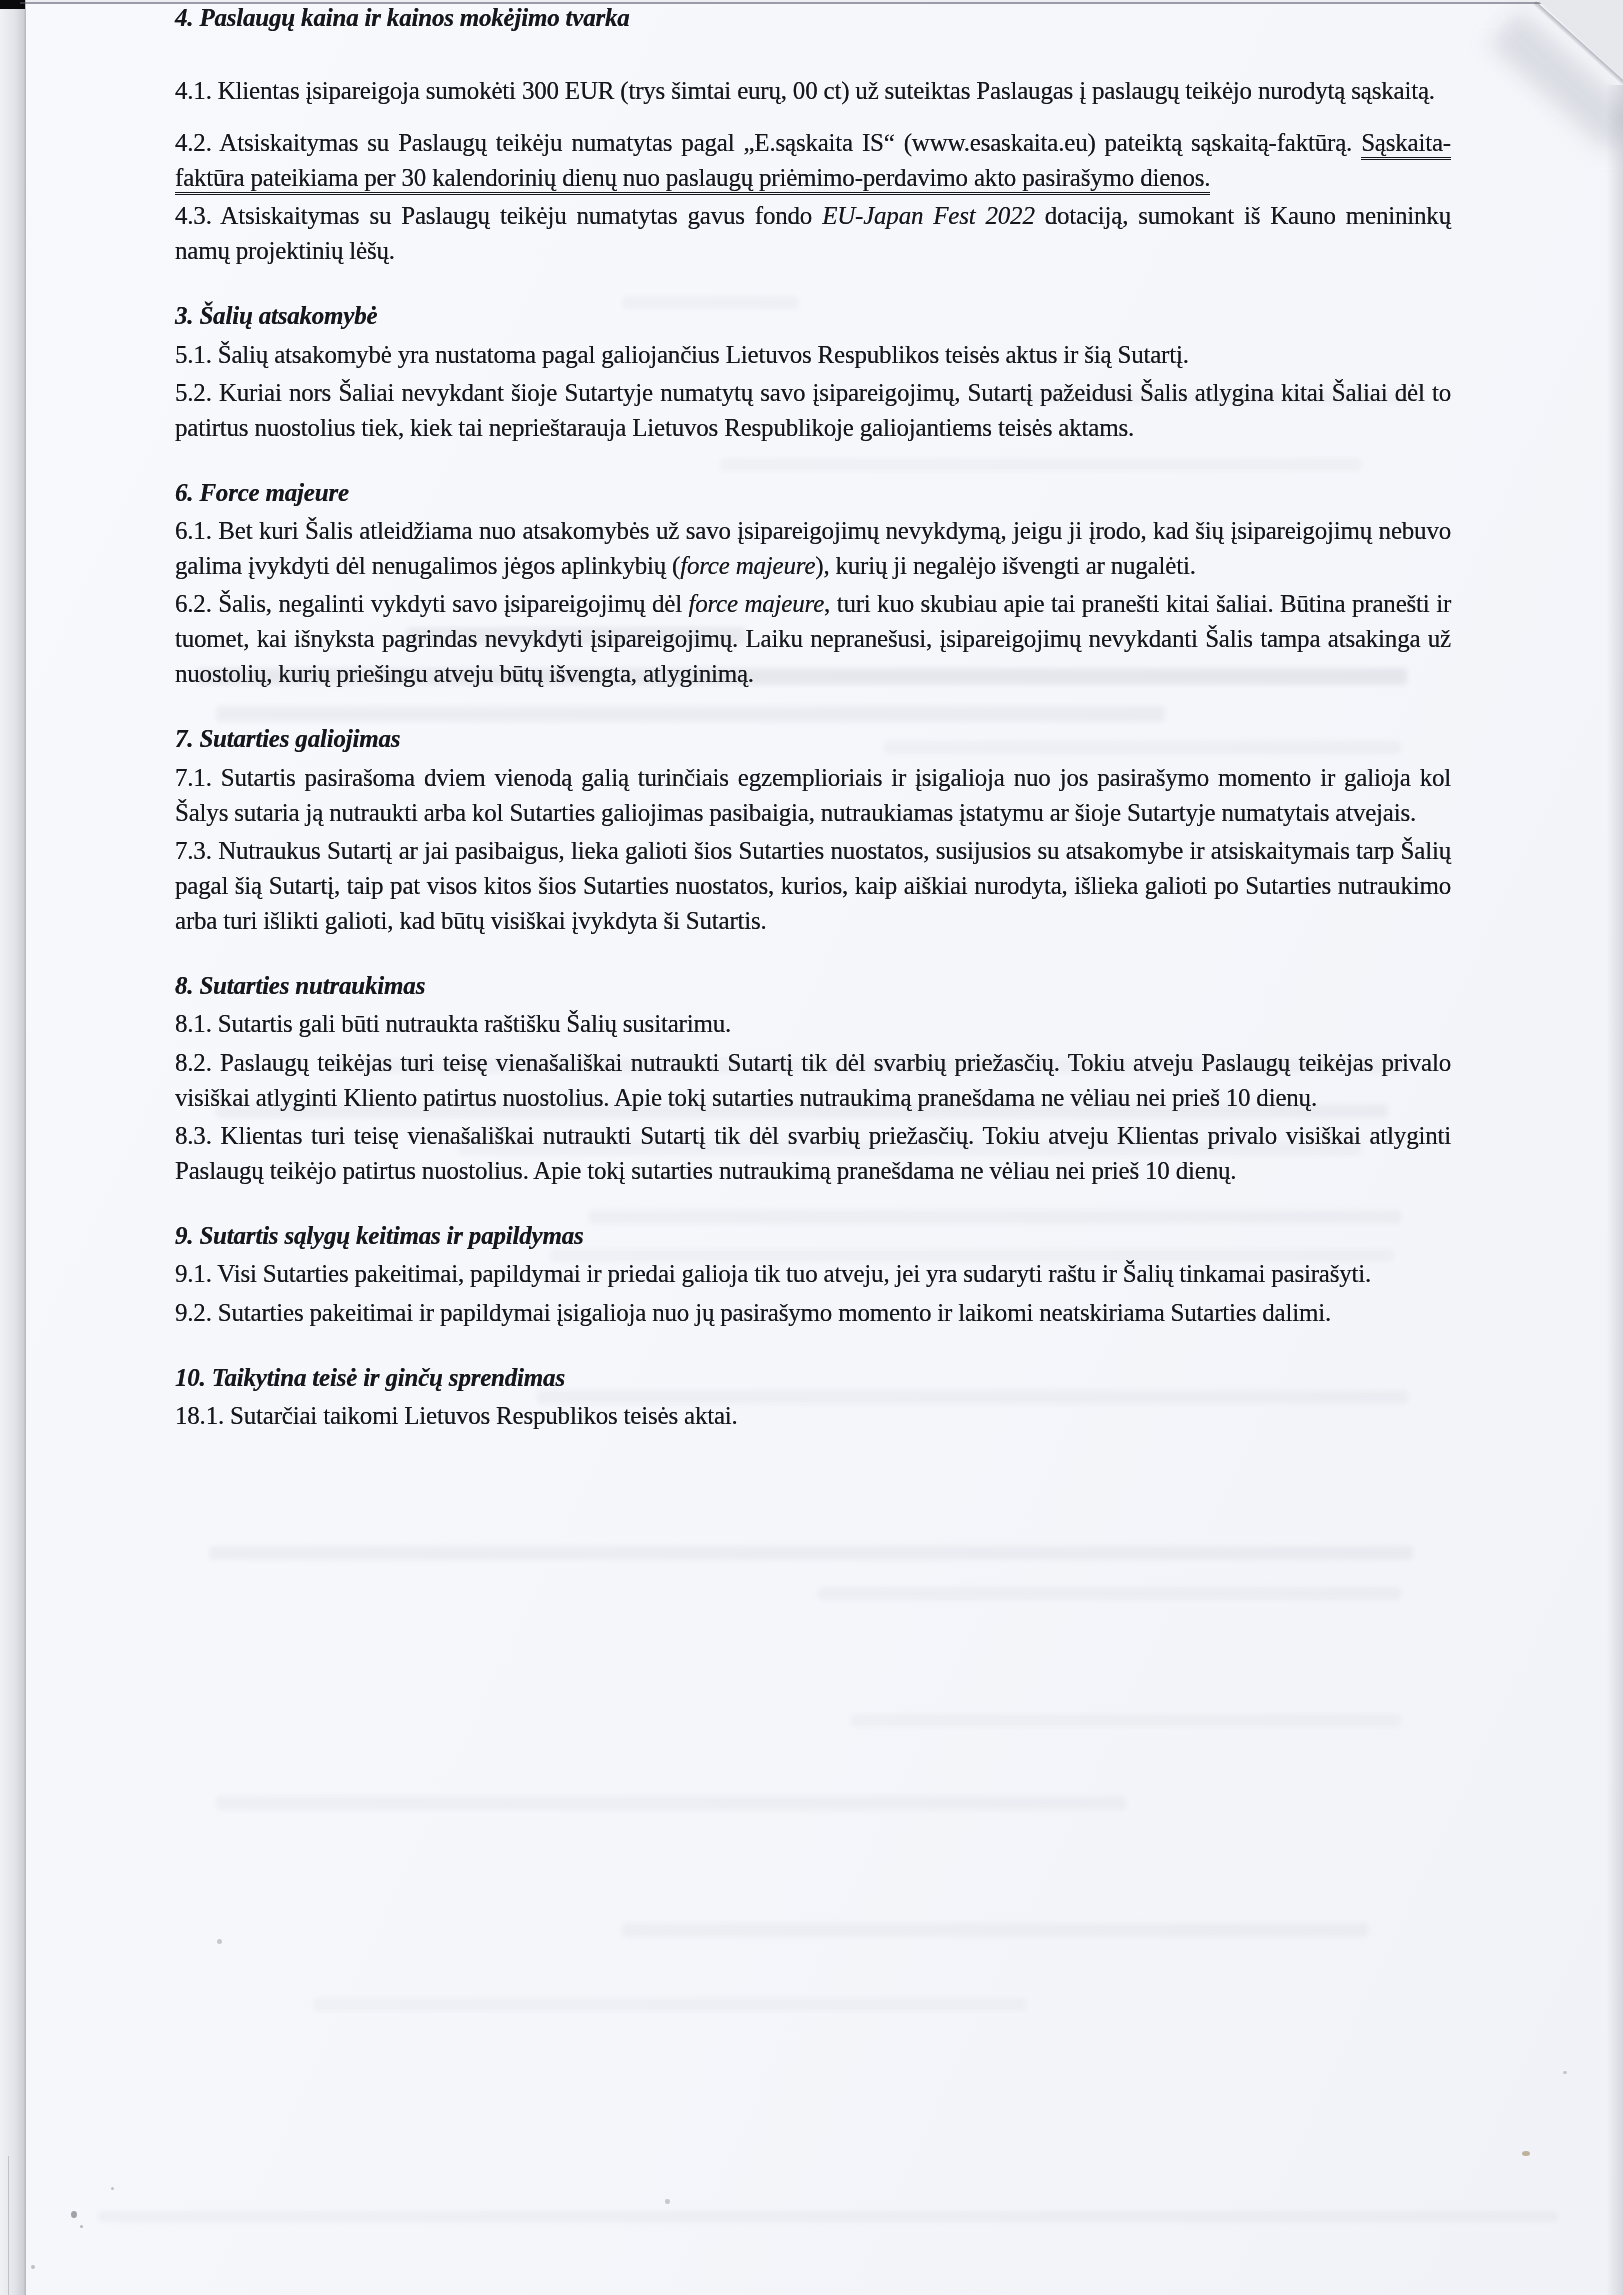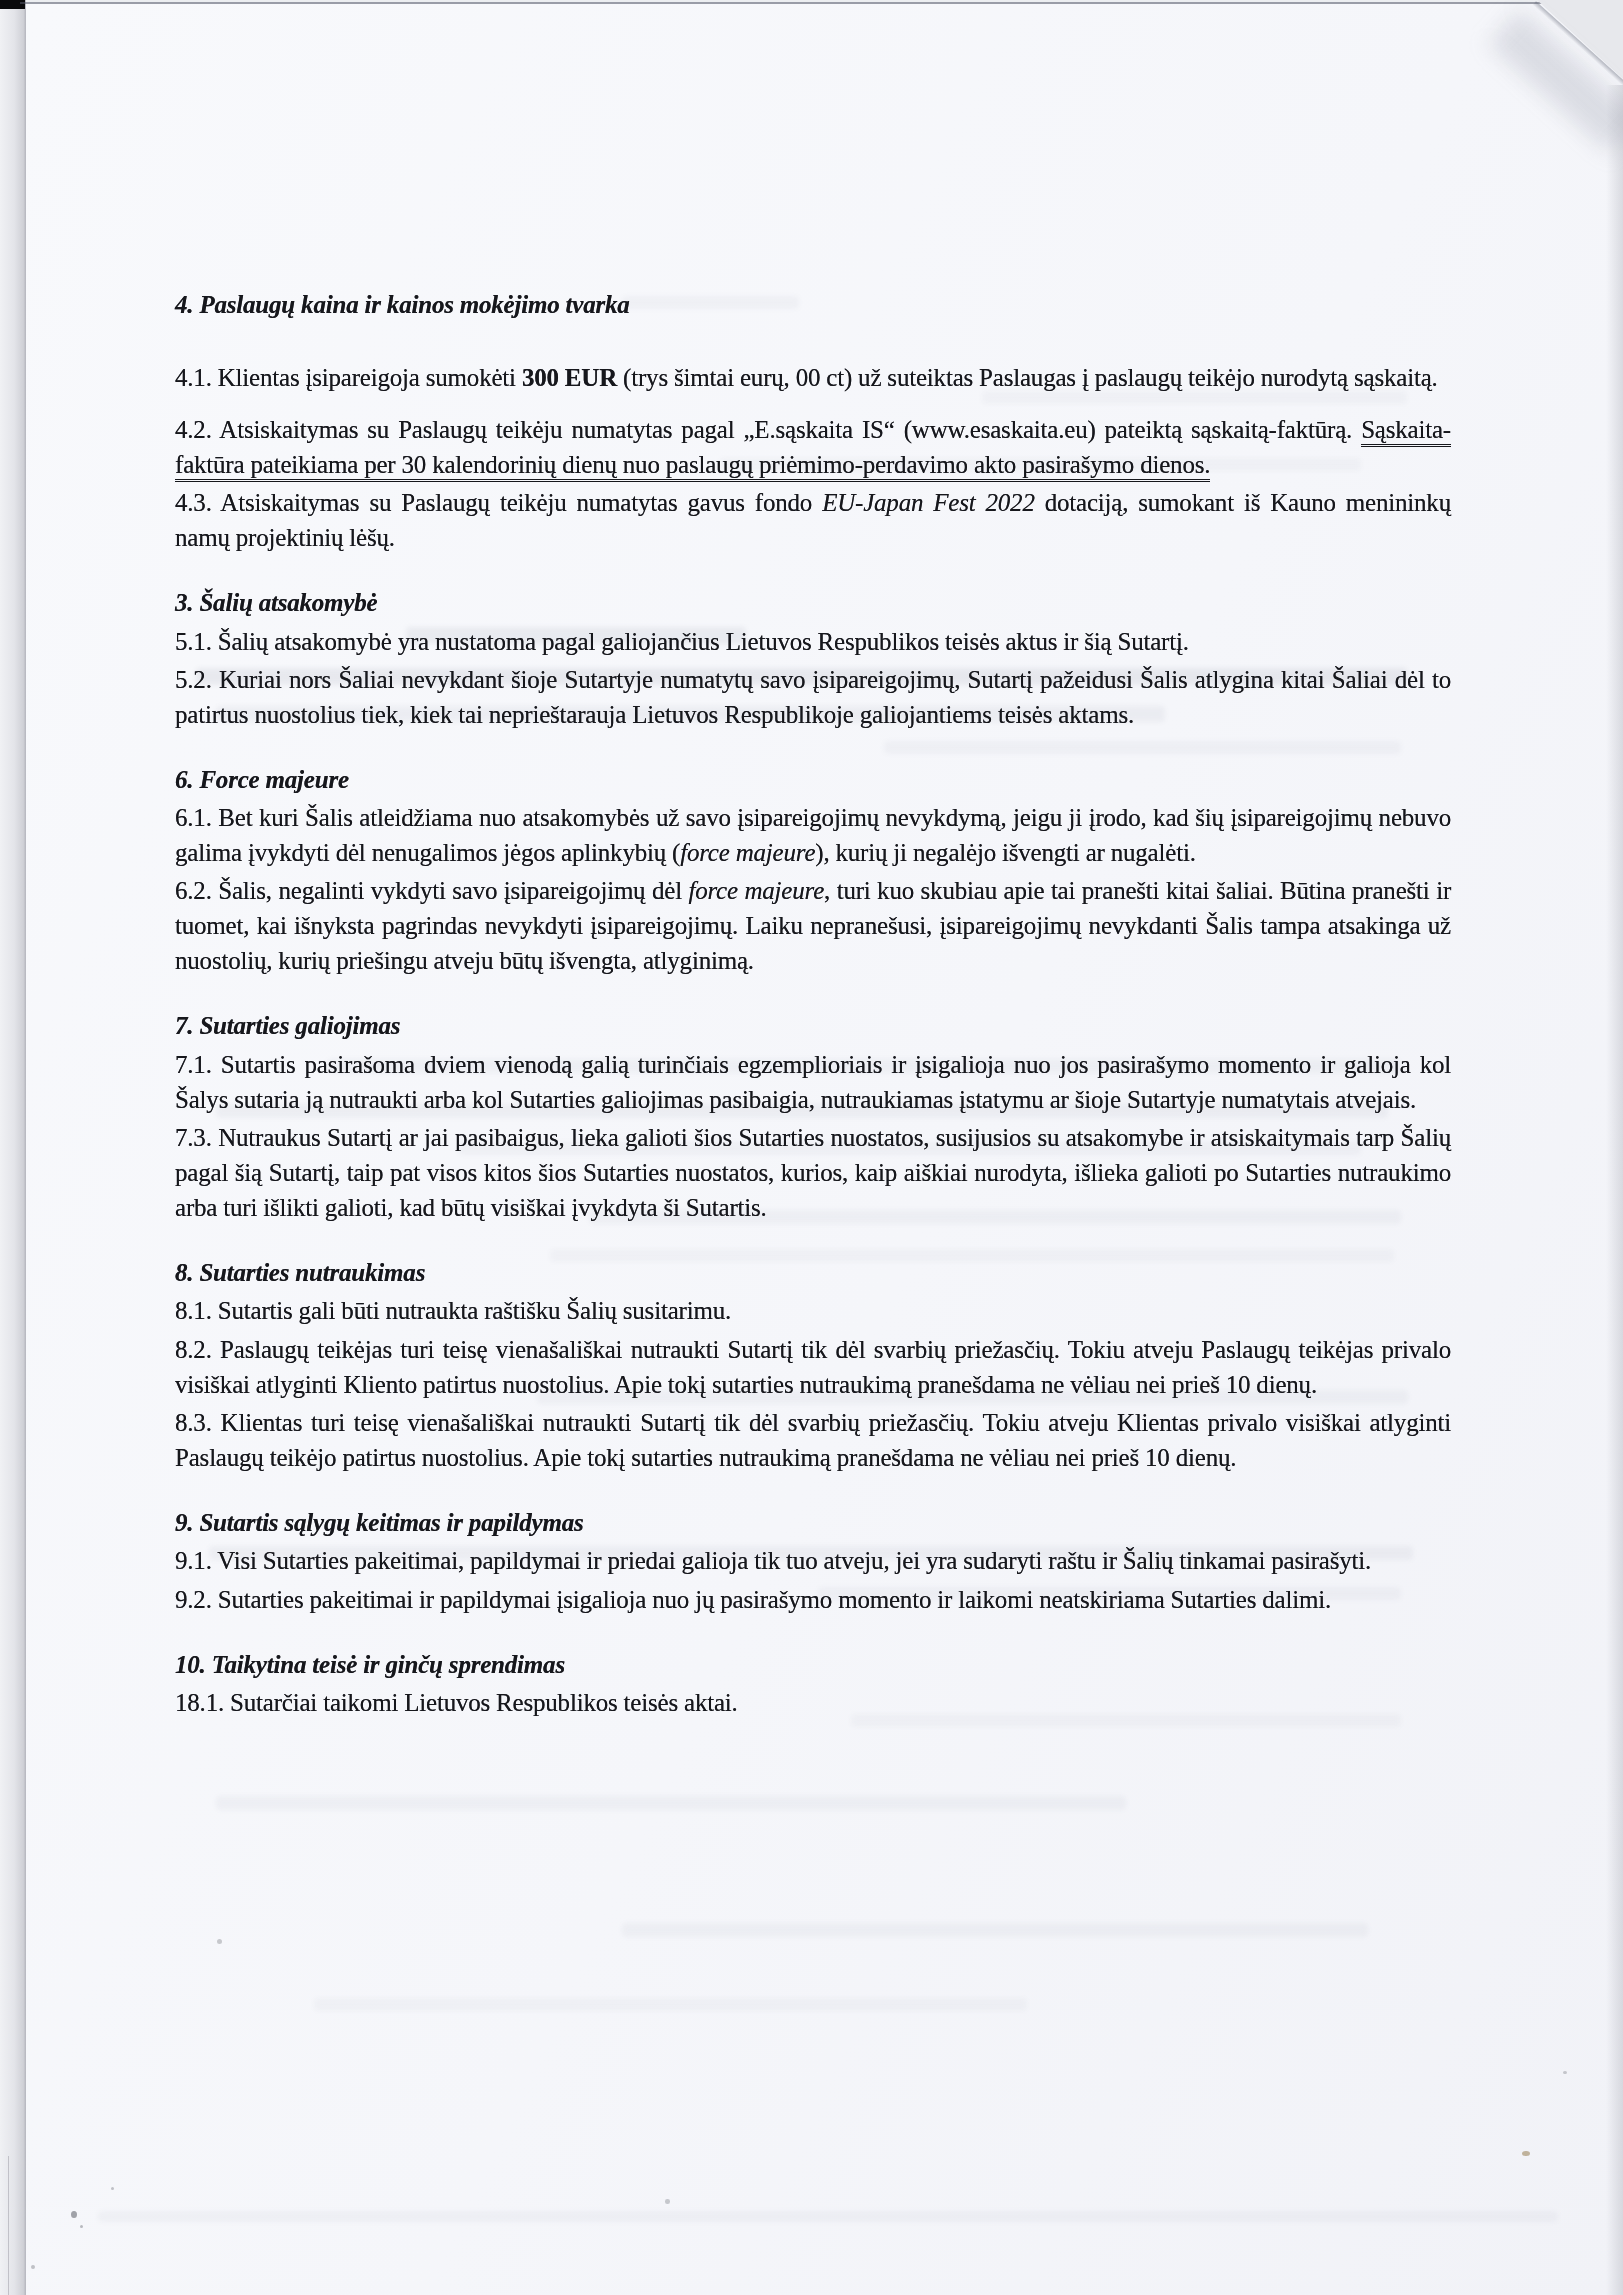--- a/index.html
+++ b/index.html
@@ -61,42 +61,41 @@
   }
   
   .bl-line {
     position: absolute; left: 7.9px; top: 2156px; width: 1.3px; height: 139px;
     background: rgba(128,130,140,.38);
   }
 
   
   .content {
     position: absolute; left: 175px; top: 0; width: 1276px; z-index: 3;
-    padding-top: 287px;
     color: #16171c;
     font-size: 25px;
     line-height: 35px;
     letter-spacing: -0.2px;
     text-shadow: 0 0 0.5px rgba(20,20,28,.75);
   }
   .content section { display: block; }
   h2.heading {
     font-size: 25px;
     font-weight: bold;
     font-style: italic;
     margin: 30px 0 0 0;
   }
   .content section:first-child h2.heading { margin-top: 0; }
   p.para {
     margin: 3.3px 0 0 0;
     text-align: justify;
   }
   p.para.gap-lg { margin-top: 38px; }
   p.para.gap-md { margin-top: 17px; }
-  span.b { font-weight: bold; }
+  span.b { font-weight: normal; }
   span.i { font-style: italic; }
   span.u { border-bottom: 3.3px double currentColor; padding-bottom: 0.7px; }
 
   
   .artifacts { position: absolute; inset: 0; z-index: 2; pointer-events: none; }
   .ghost {
     position: absolute;
     background: #6b7086;
     border-radius: 3.9px;
     filter: blur(2.6px);

